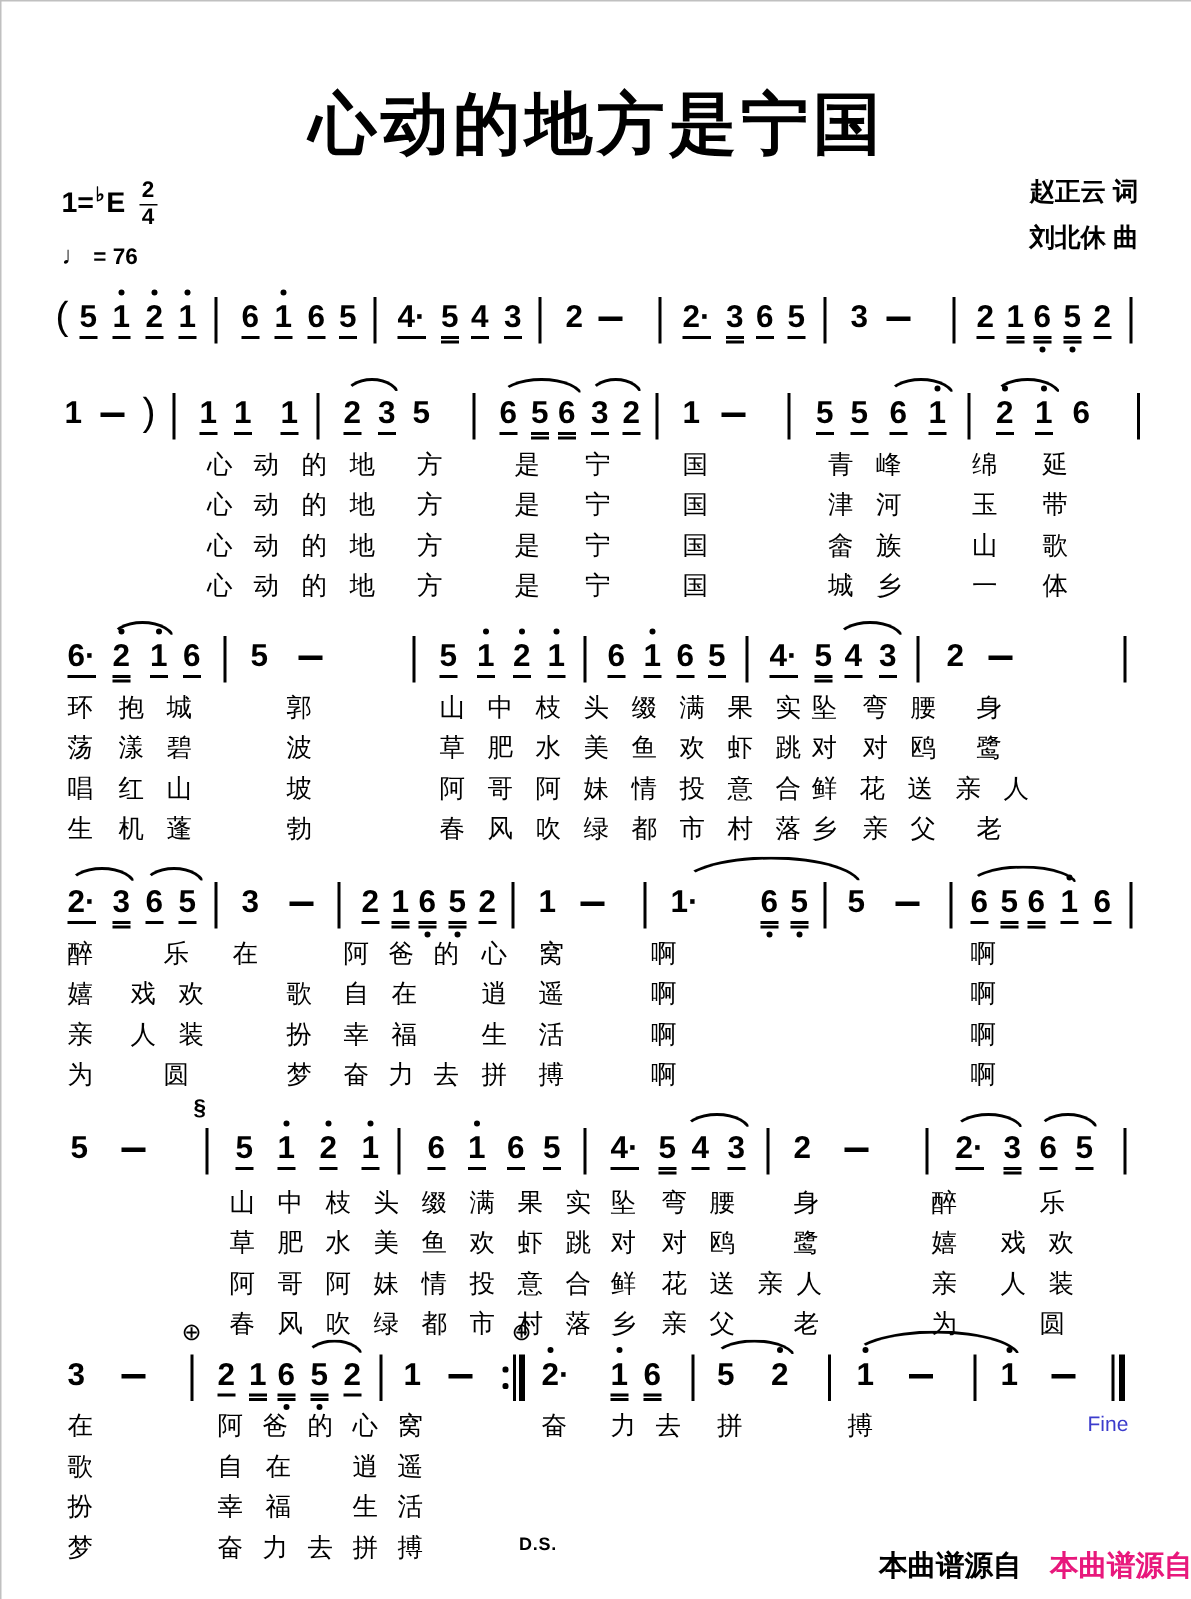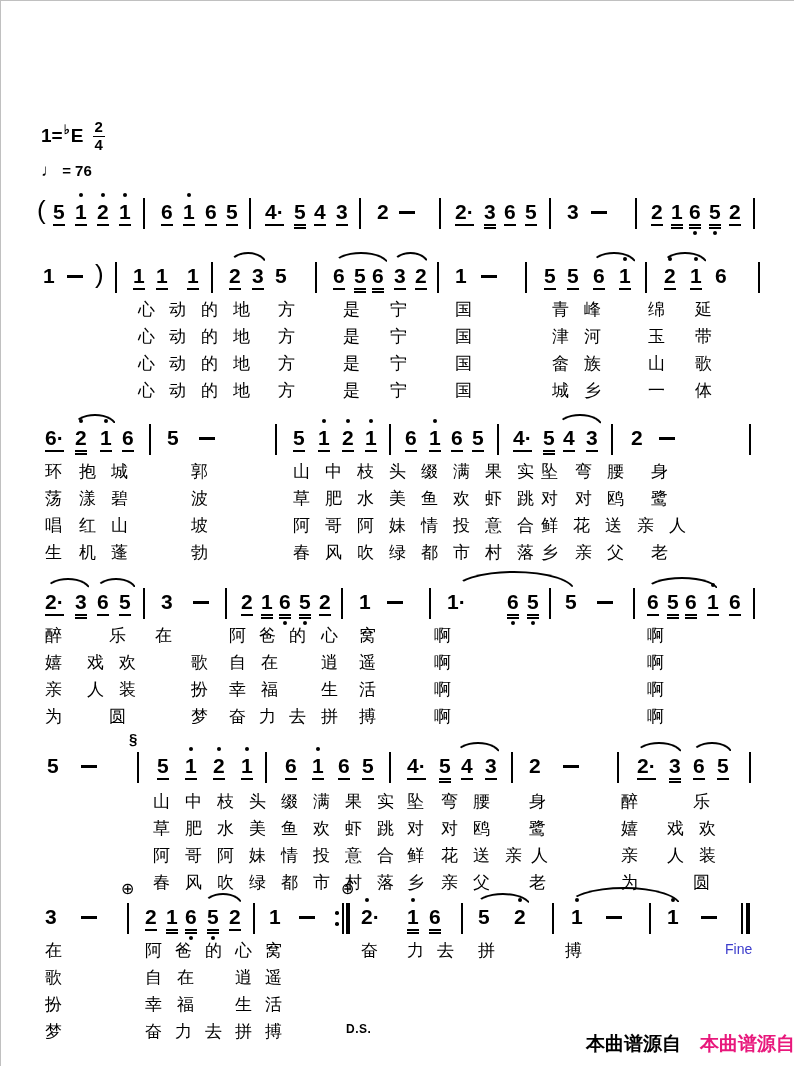--- a/index.html
+++ b/index.html
@@ -46,36 +46,41 @@
   .lyr.ds{font-size:12px;font-weight:700;letter-spacing:.5px;}
   .lyr.fine{font-size:14px;}
   
   #footer-src{position:absolute;left:585px;top:1030px;font-size:19px;font-weight:700;}
   #footer-site{position:absolute;left:699px;top:1030px;font-size:19px;font-weight:700;}
 </style>
 </head>
 <body>
 
 <div id="page">
+  <div id="title">心动的地方是宁国</div>
 
   <div id="keysig">
     <span>1=</span>
       <span class="flat">♭</span>
       <span>E</span>
     <span class="frac">
       <span class="num">2</span>
       <span class="den">4</span>
     </span>
   </div>
 
   <div id="tempo">
     <span class="qnote">♩</span>
     <span>= 76</span>
   </div>
 
+  <div id="credits">
+    <div>赵正云 词</div>
+    <div>刘北休 曲</div>
+  </div>
 
   <div id="score">
       <span class="system" style="top: 200px;">
         <span class="paren" style="left: 36px;">(</span>
         <span class="note u1" style="left: 52px;">5</span>
         <span class="note u1" style="left: 74px;">1<span class="dot-hi"></span></span>
         <span class="note u1" style="left: 96px;">2<span class="dot-hi"></span></span>
         <span class="note u1" style="left: 118px;">1<span class="dot-hi"></span></span>
         <span class="bar" style="left: 142px;"></span>
         <span class="note u1" style="left: 160px;">6</span>

